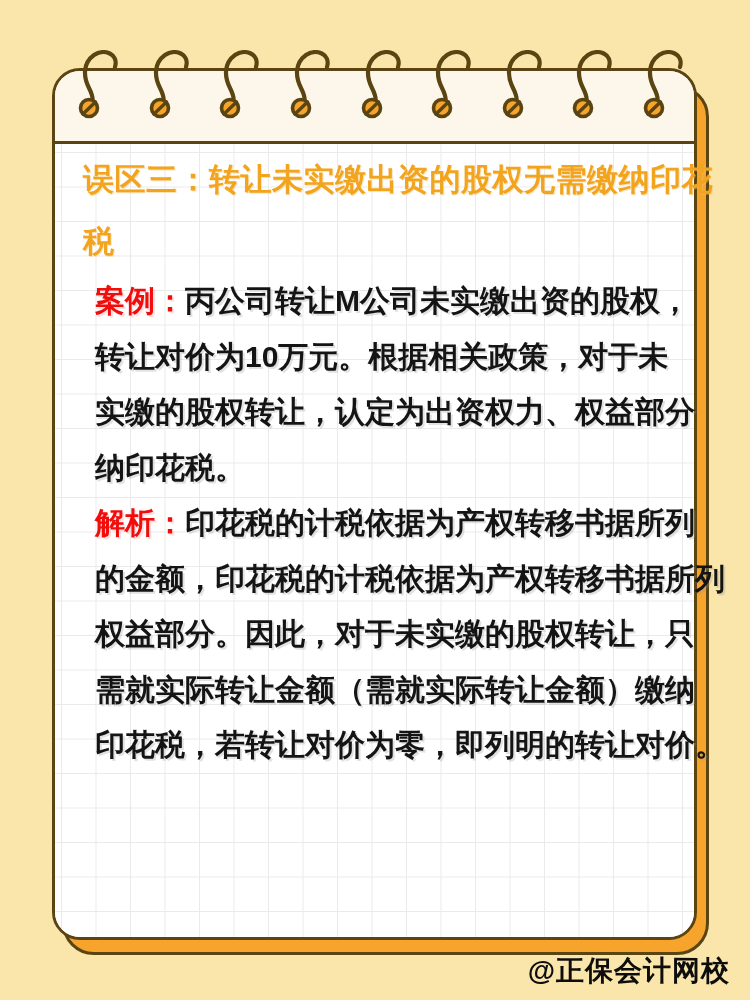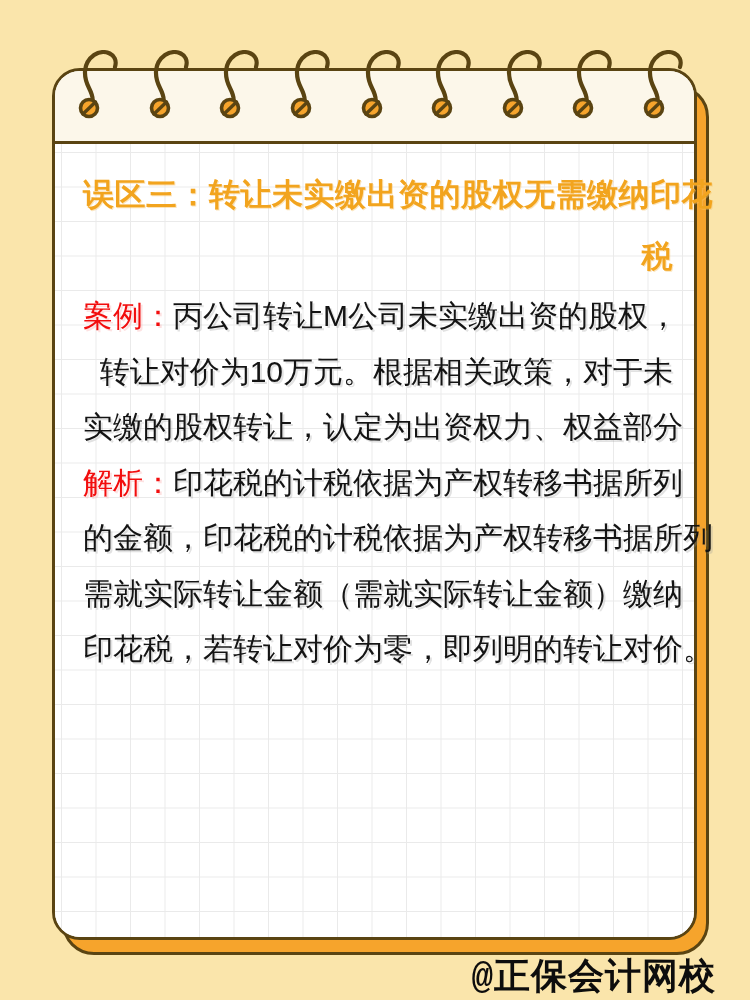--- a/index.html
+++ b/index.html
@@ -31,36 +31,37 @@
     background-image:
       linear-gradient(to right,#EAEAEA 1px,transparent 1px),
       linear-gradient(to bottom,#EAEAEA 1px,transparent 1px);
     background-size:34.5px 34.5px;
     background-position:6px 8px;
   }
   
   .ring{position:absolute;top:50px;width:60px;height:70px;z-index:6;}
   
   .note-text{
-    position:absolute;left:28px;top:93px;width:590px;z-index:4;text-align:right;
+    position:absolute;left:28px;top:78px;width:590px;z-index:4;
   }
   .title-line{
     font-size:31px;line-height:62px;font-weight:900;color:#F2A41E;
     letter-spacing:0.5px;white-space:nowrap;
     text-shadow:1px 1px 0 rgba(246,196,106,0.45);
   }
   .body-line{
-    font-size:30px;line-height:55.5px;font-weight:400;color:#141414;
+    font-size:30px;line-height:55.5px;font-weight:700;color:#141414;
     white-space:nowrap;letter-spacing:0px;
     text-shadow:2px 2px 0 rgba(150,150,150,0.28);
+    margin-left:12px;
   }
   .label-red{color:#F20D0D;text-shadow:2px 2px 0 rgba(250,170,170,0.35);}
   .watermark{
-    position:absolute;right:34px;top:952px;z-index:8;
-    font-size:36px;font-weight:900;color:#0D0D0D;letter-spacing:1px;font-family:Liberation Mono, monospace;
+    position:absolute;right:20px;top:952px;z-index:8;
+    font-size:28px;font-weight:900;color:#0D0D0D;letter-spacing:1px;
   }
 </style>
 </head>
 <body>
 
 <div class="page">
 
   <div class="note-back"></div>
 
   <div class="note">
@@ -68,25 +69,27 @@
     <div class="note-grid"></div>
 
     <div class="note-text">
       <div class="title-line">误区三：转让未实缴出资的股权无需缴纳印花</div>
       <div class="title-line">税</div>
 
       <div>
         <div class="body-line"><span class="label-red">案例：</span><span>丙公司转让M公司未实缴出资的股权，</span></div>
         <div class="body-line">转让对价为10万元。根据相关政策，对于未</div>
         <div class="body-line">实缴的股权转让，认定为出资权力、权益部分</div>
+        <div class="body-line">纳印花税。</div>
       </div>
 
       <div>
         <div class="body-line"><span class="label-red">解析：</span><span>印花税的计税依据为产权转移书据所列</span></div>
         <div class="body-line">的金额，印花税的计税依据为产权转移书据所列</div>
+        <div class="body-line">权益部分。因此，对于未实缴的股权转让，只</div>
         <div class="body-line">需就实际转让金额（需就实际转让金额）缴纳</div>
         <div class="body-line">印花税，若转让对价为零，即列明的转让对价。</div>
       </div>
     </div>
   </div>
 
   <div id="rings">
       <svg class="ring" viewBox="0 0 60 70" style="left: 68px;">
         <path d="M 47 17 C 51 4 36 -2 26 5 C 15 13 15 26 21 38 C 24 44 26 49 24 53" fill="none" stroke="#5A4412" stroke-width="4.2" stroke-linecap="round"></path>
         <circle cx="21" cy="58" r="8.5" fill="#F6A42C" stroke="#5A4412" stroke-width="3.6"></circle>

